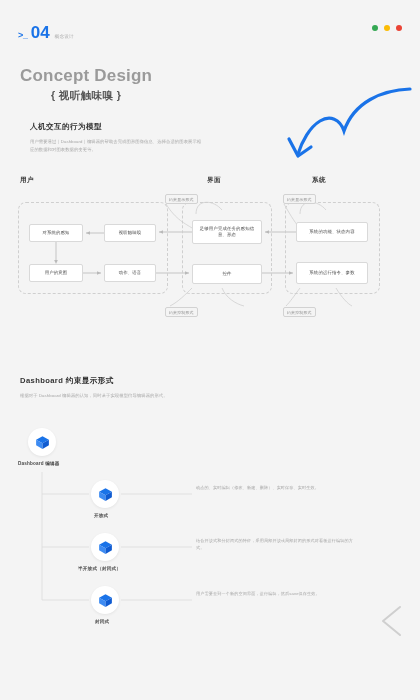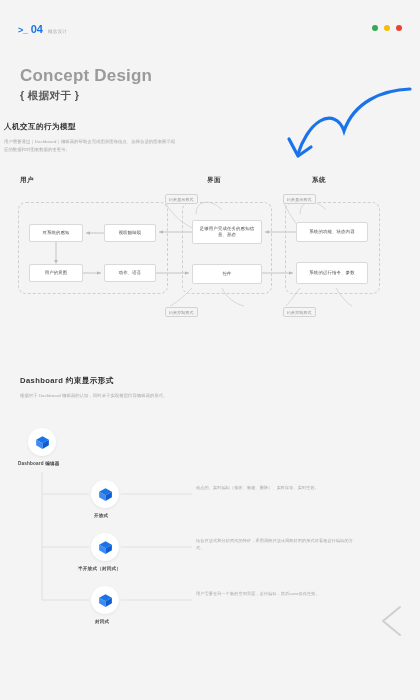--- a/index.html
+++ b/index.html
@@ -22,52 +22,52 @@
   }
   .brand {
     position: absolute; left: 18px; top: 23px;
     display: flex; align-items: baseline; gap: 3px;
   }
   .brand-prompt {
     font-size: 9px; font-weight: 700; color: #1a73e8;
     letter-spacing: -0.3px;
   }
   .brand-num {
-    font-size: 11px; font-weight: 700; color: #1a73e8;
+    font-size: 17px; font-weight: 700; color: #1a73e8;
     letter-spacing: 0px;
   }
   .brand-sub {
     font-size: 4.6px; color: #a8a8a8; margin-left: 2px;
     letter-spacing: 0.2px;
   }
   .dots {
     position: absolute; right: 18px; top: 25px;
     display: flex; gap: 6px; align-items: center;
   }
   .dot { width: 6px; height: 6px; border-radius: 50%; }
   .dot.green  { background: #34a853; }
   .dot.yellow { background: #fbbc05; }
   .dot.red    { background: #ea4335; }
 
   
-  .title-block { position: absolute; left: 20px; top: 66px; }
+  .title-block { position: absolute; left: 20px; top: 66px; text-align: center; }
   .title-en {
     font-size: 17px; font-weight: 700; color: #9a9a9a;
     letter-spacing: 0.2px; line-height: 20px;
   }
   .title-cn {
     font-size: 10.5px; font-weight: 700; color: #555;
     line-height: 16px; letter-spacing: 0.4px; margin-top: 1px;
   }
 
   
   .swoosh { position: absolute; left: 282px; top: 86px; }
 
   
-  .sec1-head { position: absolute; left: 4px; top: 122px; }
+  .sec1-head { position: absolute; left: 30px; top: 122px; }
   .sec-title {
     font-size: 7.6px; font-weight: 700; color: #333;
     letter-spacing: 0.4px;
   }
   .sec-desc {
     font-size: 4.3px; color: #a6a6a6; line-height: 7.5px;
     letter-spacing: 0.1px; margin-top: 6px; width: 175px;
   }
 
   
@@ -163,21 +163,21 @@
     </div>
     <div class="dots">
       <span class="dot green"></span>
       <span class="dot yellow"></span>
       <span class="dot red"></span>
     </div>
   </div>
 
   <div class="title-block">
     <div class="title-en">Concept Design</div>
-    <div class="title-cn">{ 根据对于 }</div>
+    <div class="title-cn">{ 视听触味嗅 }</div>
   </div>
 
   <div class="swoosh">
     <svg width="130" height="78" viewBox="0 0 130 78" fill="none">
       <path d="M128 3 C100 4, 72 16, 62 45 C58 33, 48 29, 38 35 C28 41, 20 55, 16 68" stroke="#1a73e8" stroke-width="3.2" stroke-linecap="round" fill="none"></path>
       <path d="M7 53 L16 70 L29 61" stroke="#1a73e8" stroke-width="3.2" stroke-linecap="round" stroke-linejoin="round" fill="none"></path>
     </svg>
   </div>
 
   <div class="sec1-head">

